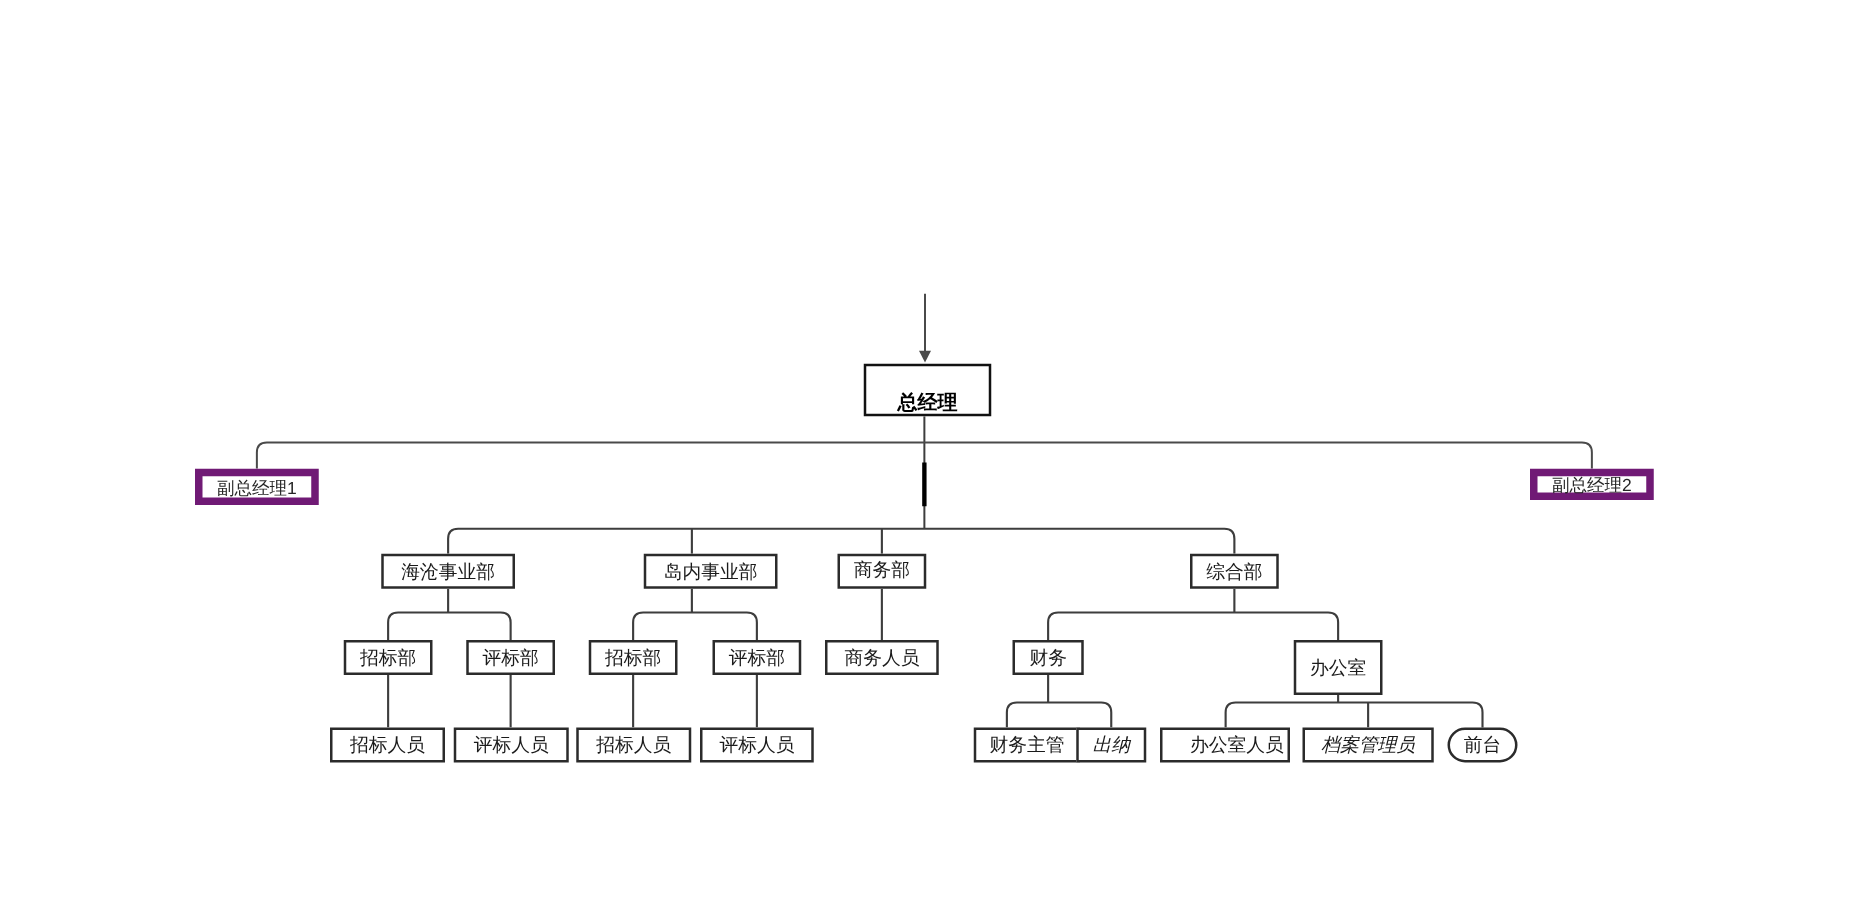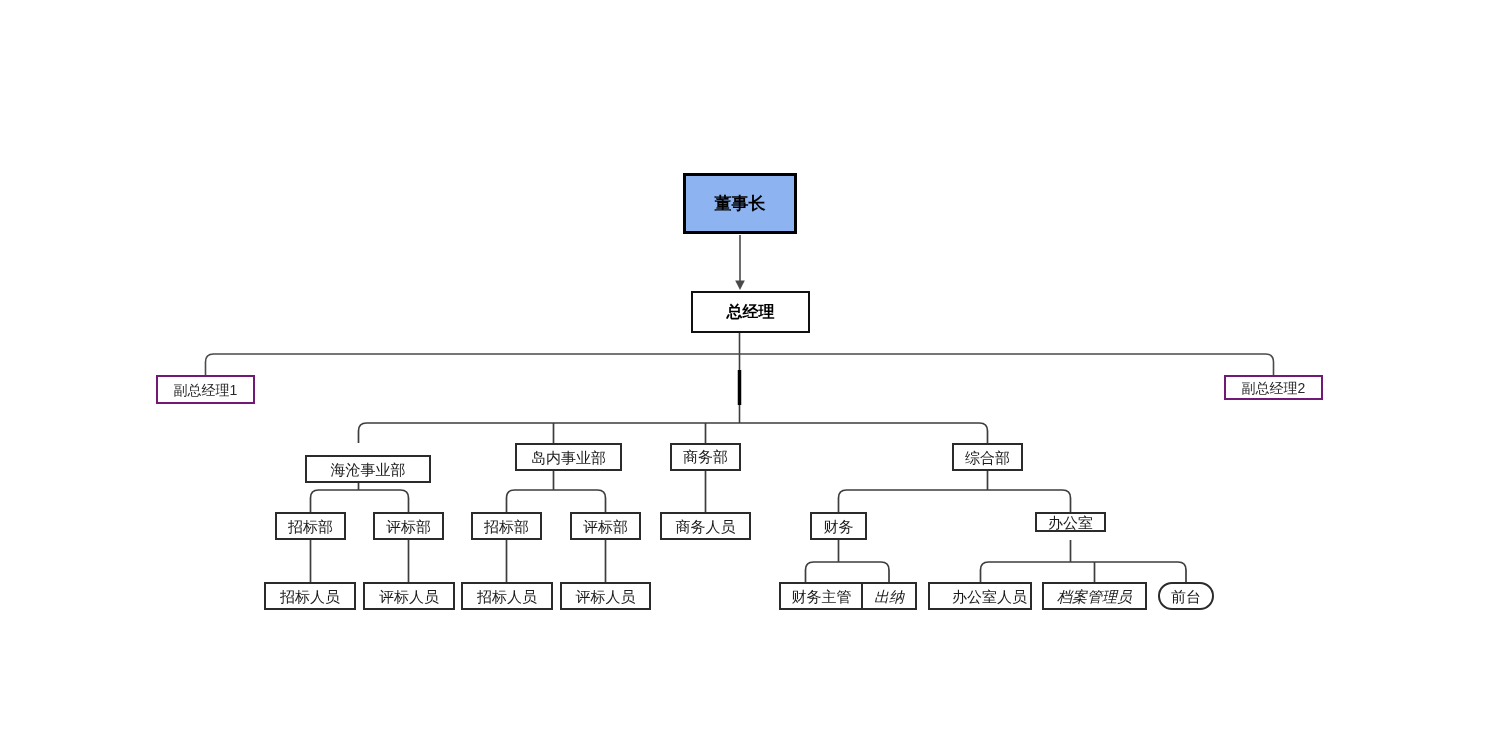--- a/index.html
+++ b/index.html
@@ -42,21 +42,21 @@
     font-size: 17px;
     color: #000000;
   }
   .node.bold {
     border: 2.5px solid #111111;
     font-weight: bold;
     font-size: 16px;
     color: #000000;
   }
   .node.muted {
-    border: 2px solid #701a75;
+    border: 6px solid #701a75;
     font-size: 14px;
     color: #262626;
   }
 </style>
 </head>
 <body>
 
 <div class="canvas">
   <svg class="connector-layer" width="1498" height="735" viewBox="0 0 1498 735" xmlns="http://www.w3.org/2000/svg">
       <path d="M740 235 L740 281" fill="none" stroke="#4a4a4a" stroke-width="1.6"></path>
@@ -71,33 +71,30 @@
       <path d="M705.5 471 L705.5 512" fill="none" stroke="#3d3d3d" stroke-width="1.7"></path>
       <path d="M987.5 471 L987.5 490 M838.5 512 L838.5 498 Q838.5 490 846.5 490 L1062.5 490 Q1070.5 490 1070.5 498 L1070.5 512" fill="none" stroke="#3d3d3d" stroke-width="1.7"></path>
       <path d="M310.5 540 L310.5 582" fill="none" stroke="#3d3d3d" stroke-width="1.7"></path>
       <path d="M408.5 540 L408.5 582" fill="none" stroke="#3d3d3d" stroke-width="1.7"></path>
       <path d="M506.5 540 L506.5 582" fill="none" stroke="#3d3d3d" stroke-width="1.7"></path>
       <path d="M605.5 540 L605.5 582" fill="none" stroke="#3d3d3d" stroke-width="1.7"></path>
       <path d="M838.5 540 L838.5 562 M805.5 582 L805.5 570 Q805.5 562 813.5 562 L881 562 Q889 562 889 570 L889 582" fill="none" stroke="#3d3d3d" stroke-width="1.7"></path>
       <path d="M1070.5 540 L1070.5 562 M980.5 582 L980.5 570 Q980.5 562 988.5 562 L1178 562 Q1186 562 1186 570 L1186 582 M1094.5 562 L1094.5 582" fill="none" stroke="#3d3d3d" stroke-width="1.7"></path>
       <polygon points="740,290 735.2,280.5 744.8,280.5" fill="#4a4a4a"></polygon>
     </svg>
-<div class="node root" style="left: 683px; top: 173px; width: 114px; height: 61px; background: rgb(141, 180, 240);">
-      <span>董事长</span>
-    </div>
-    <div class="node bold" style="left: 691px; top: 291px; width: 119px; height: 42px;">
+    <div class="node bold" style="left: 691px; top: 291px; width: 102px; height: 42px; align-items: flex-end;">
       <span>总经理</span>
     </div>
     <div class="node muted" style="left: 156px; top: 375px; width: 99px; height: 29px;">
       <span>副总经理1</span>
     </div>
     <div class="node muted" style="left: 1224px; top: 375px; width: 99px; height: 25px;">
       <span>副总经理2</span>
     </div>
-    <div class="node" style="left: 305px; top: 443px; width: 126px; height: 28px; margin-top: 12px;">
+    <div class="node" style="left: 305px; top: 443px; width: 107px; height: 28px;">
       <span>海沧事业部</span>
     </div>
     <div class="node" style="left: 500px; top: 443px; width: 107px; height: 28px; margin-left: 15px;">
       <span>岛内事业部</span>
     </div>
     <div class="node" style="left: 670px; top: 443px; width: 71px; height: 28px; font-family: Liberation Serif, serif;">
       <span>商务部</span>
     </div>
     <div class="node" style="left: 952px; top: 443px; width: 71px; height: 28px;">
       <span>综合部</span>
@@ -113,21 +110,21 @@
     </div>
     <div class="node" style="left: 570px; top: 512px; width: 71px; height: 28px;">
       <span>评标部</span>
     </div>
     <div class="node" style="left: 660px; top: 512px; width: 91px; height: 28px;">
       <span>商务人员</span>
     </div>
     <div class="node" style="left: 810px; top: 512px; width: 57px; height: 28px;">
       <span>财务</span>
     </div>
-    <div class="node" style="left: 1035px; top: 512px; width: 71px; height: 20px;">
+    <div class="node" style="left: 1035px; top: 512px; width: 71px; height: 44px;">
       <span>办公室</span>
     </div>
     <div class="node" style="left: 264px; top: 582px; width: 92px; height: 28px;">
       <span>招标人员</span>
     </div>
     <div class="node" style="left: 363px; top: 582px; width: 92px; height: 28px;">
       <span>评标人员</span>
     </div>
     <div class="node" style="left: 461px; top: 582px; width: 92px; height: 28px;">
       <span>招标人员</span>

